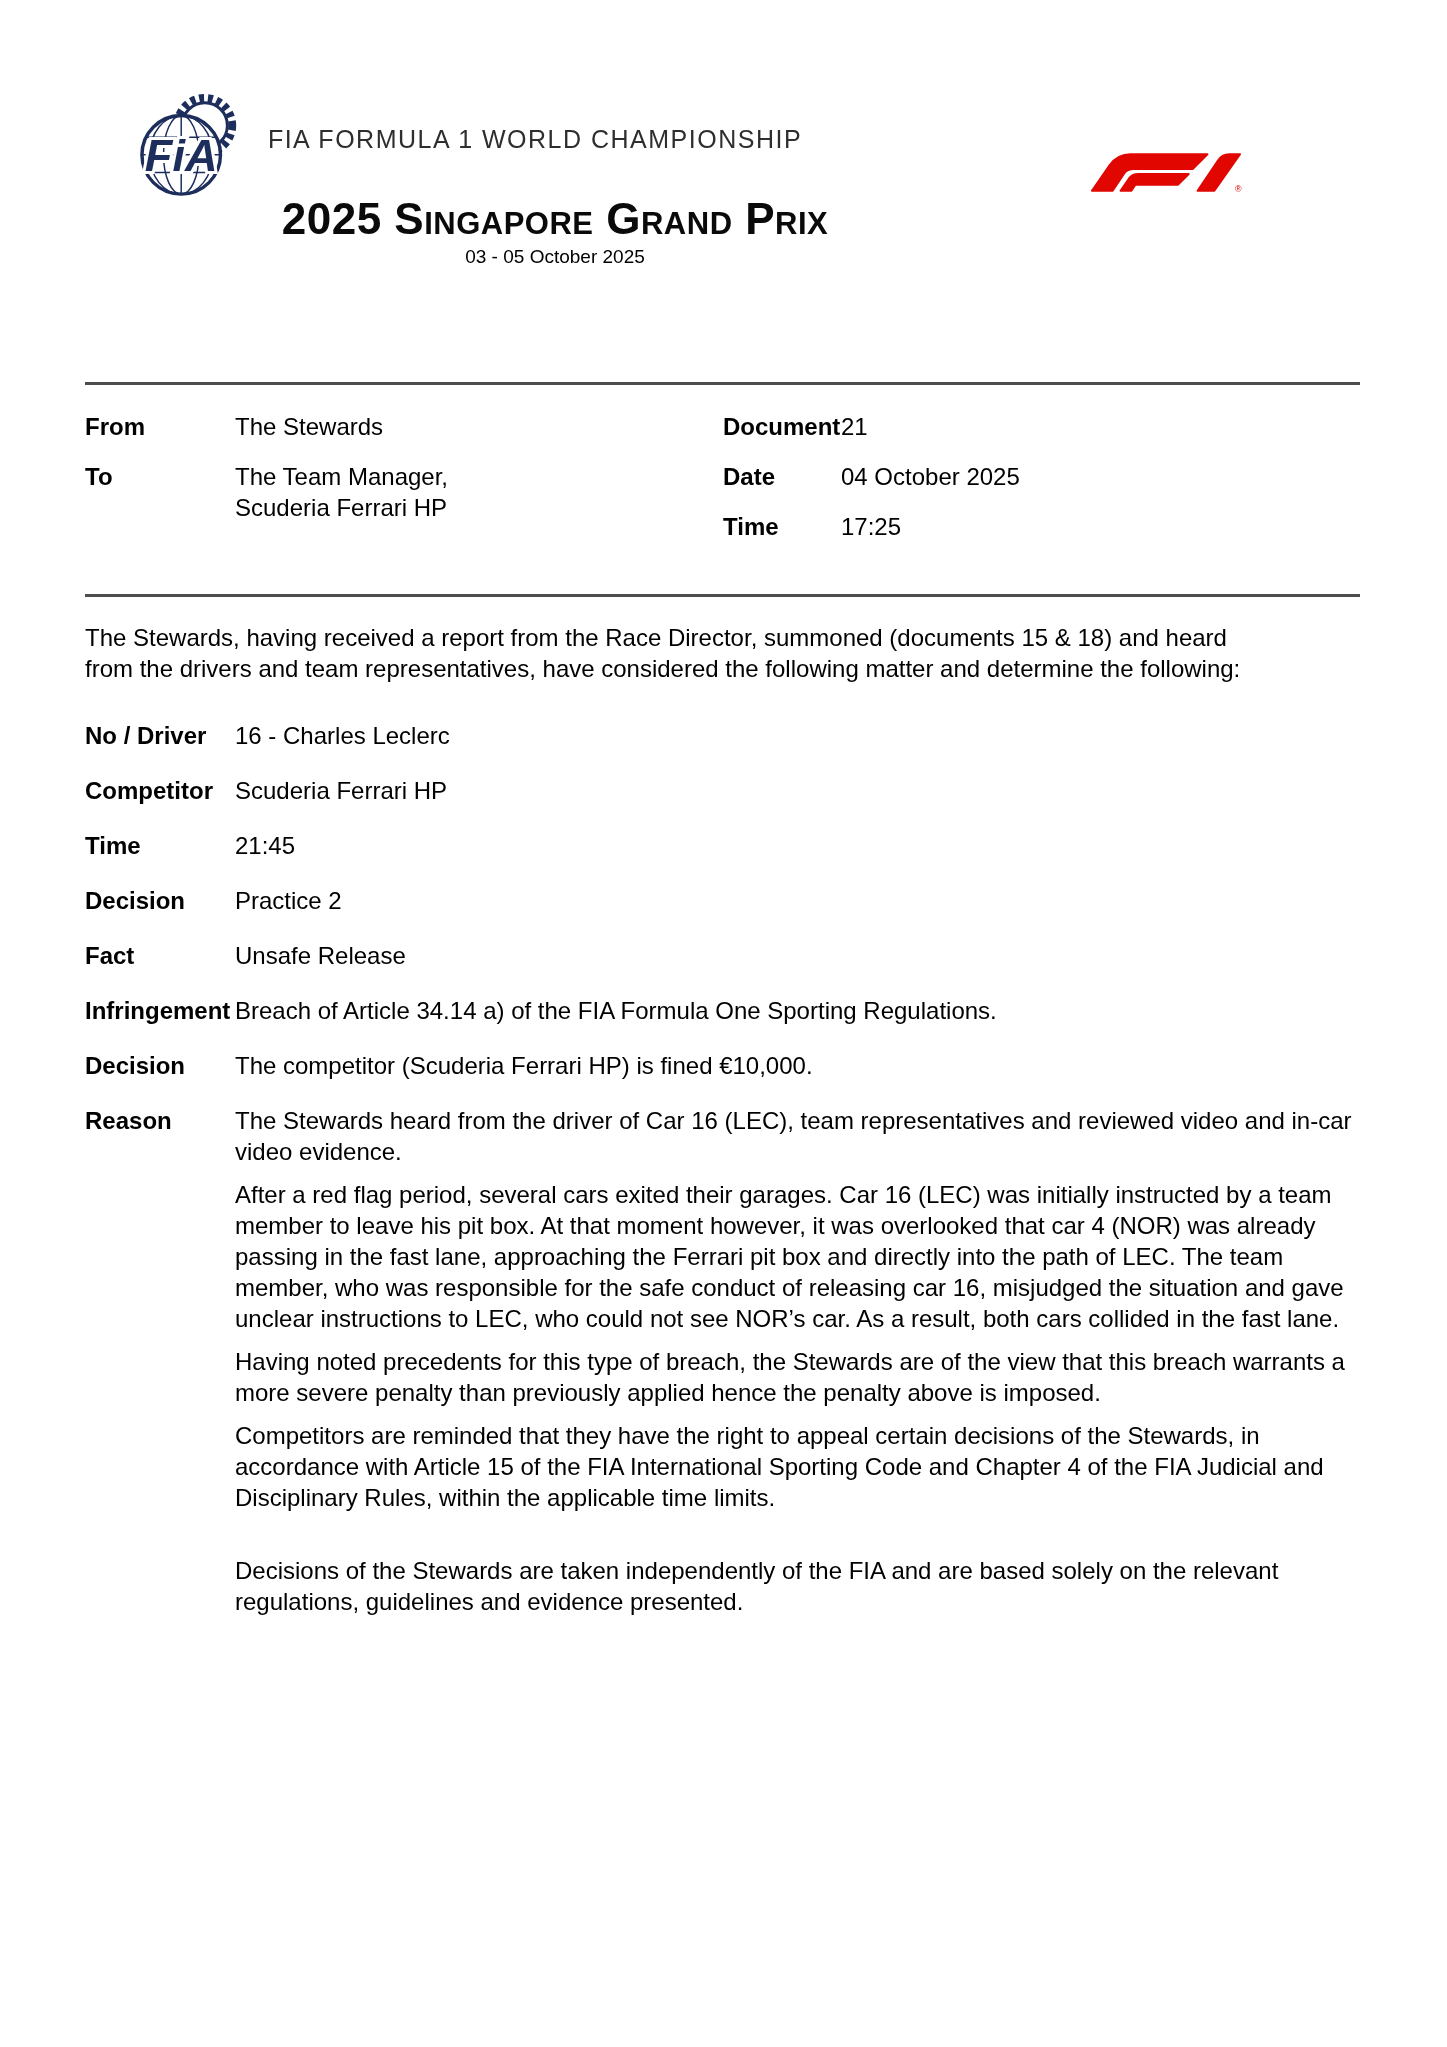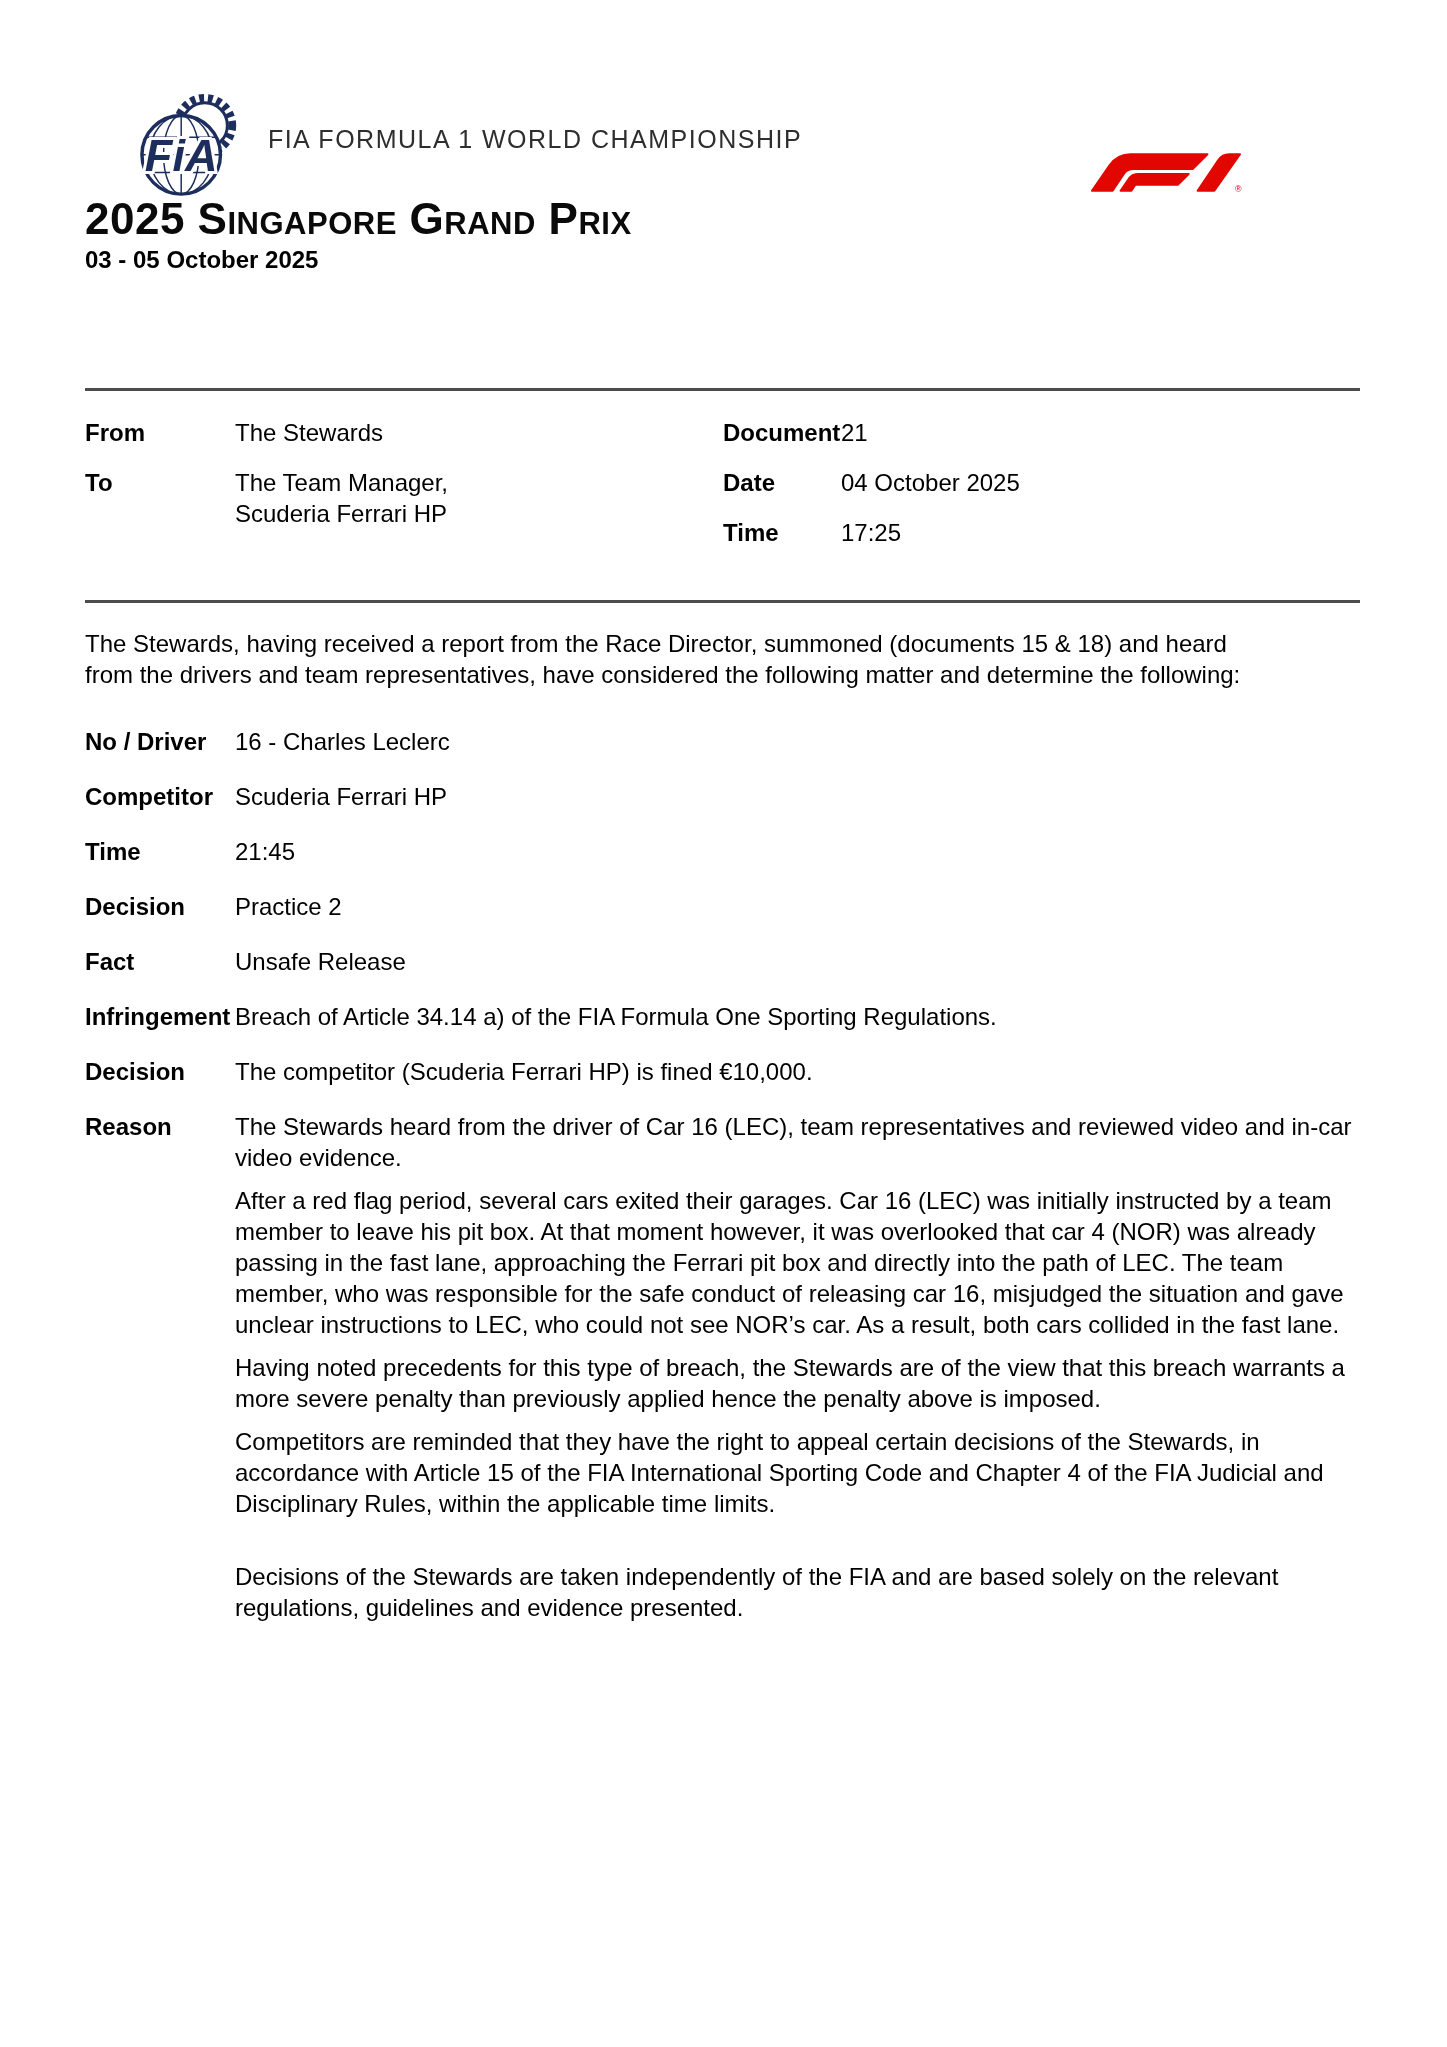--- a/index.html
+++ b/index.html
@@ -21,27 +21,27 @@
   .fia-logo { position: absolute; left: 53px; top: -4px; width: 108px; height: 110px; }
   .championship {
     position: absolute; left: 0; top: 30px; width: 900px;
     text-align: center;
     font-size: 25px; font-weight: 300; letter-spacing: 1.5px;
     color: #2e2e2e; white-space: nowrap;
   }
   .f1-logo { position: absolute; left: 1002px; top: 52px; width: 156px; height: 46px; }
 
   
-  .title-block { width: 940px; }
+  .title-block { width: 940px; text-align: center; }
   .event-title {
     margin: 0; font-size: 44px; font-weight: bold;
     font-variant: small-caps; letter-spacing: 0.5px; line-height: 1.1;
     color: #0a0a0a;
   }
-  .event-dates { font-size: 24px; font-weight: bold; margin-top: 3px; }
+  .event-dates { font-size: 19px; font-weight: normal; margin-top: 3px; }
 
   
   .rule { border: none; border-top: 3px solid #4d4d4d; margin: 0; }
   .rule-1 { margin-top: 114px; }
   .rule-2 { margin-top: 33px; }
 
   
   .meta { display: flex; padding-top: 26px; }
   .meta-left { width: 638px; flex-shrink: 0; }
   .meta-right { flex: 1; }

